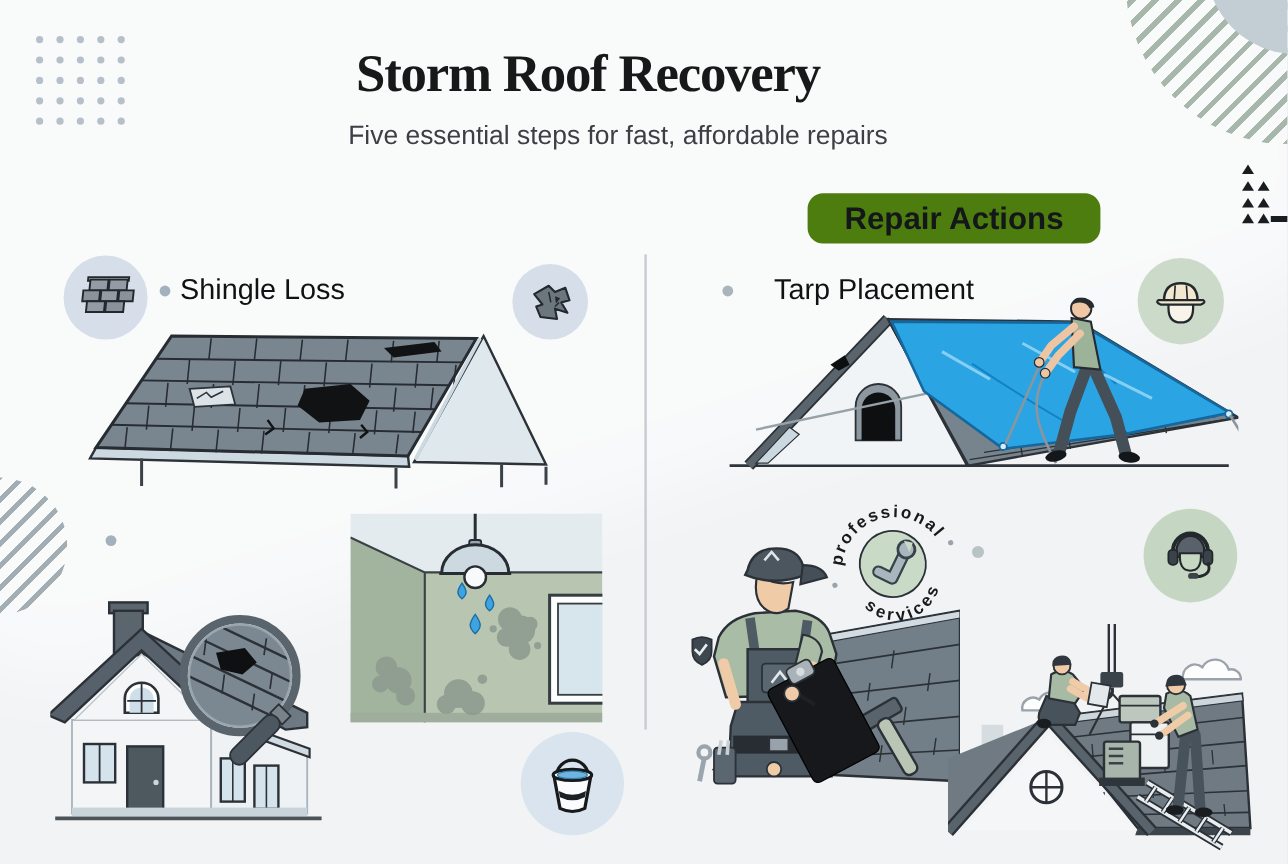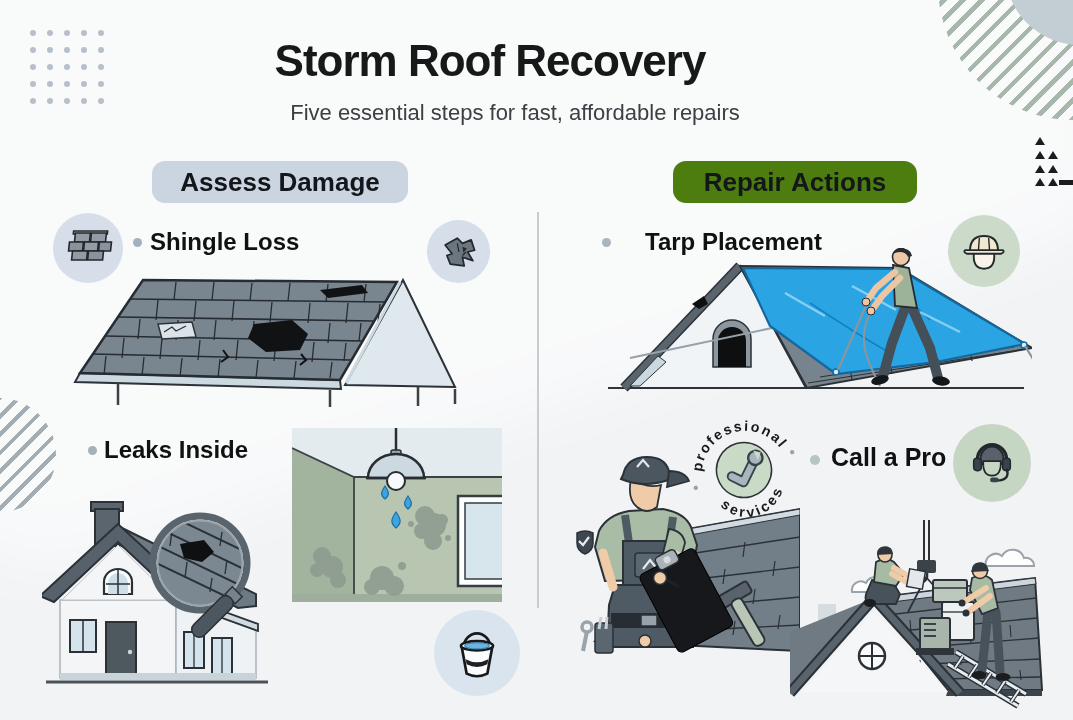--- a/index.html
+++ b/index.html
@@ -11,29 +11,29 @@
           transform:rotate(-18deg);filter:blur(28px);border-radius:120px;}
   .dot-grid{left:30px;top:30px;display:grid;grid-template-columns:repeat(5,6px);gap:11px;}
   .dot-grid i{width:6px;height:6px;border-radius:50%;background:#b6c0ca;display:block;}
   .stripes{border-radius:50%;background:repeating-linear-gradient(135deg,#a8b7ac 0 4.5px,transparent 4.5px 13.5px);}
   .stripes.gray{background:repeating-linear-gradient(135deg,#a3adb4 0 4px,transparent 4px 13px);}
   .tr-stripe{left:938px;top:-150px;width:270px;height:270px;}
   .tr-solid{left:1005px;top:-105px;width:150px;height:150px;border-radius:50%;background:#c3cdd4;}
   .left-stripe{left:-58px;top:398px;width:114px;height:114px;}
   
   .title{left:0;top:36px;width:980px;text-align:center;font-size:44px;font-weight:700;
-         letter-spacing:-1px;color:#17181a;}
+         letter-spacing:-1px;color:#17181a;font-family:Liberation Serif, serif;}
   .subtitle{left:0;top:100px;width:990px;text-align:center;font-size:22px;color:#3c4045;margin-left:20px;}
   .pill{height:42px;line-height:42px;text-align:center;border-radius:13px;
         font-size:26px;font-weight:700;color:#14171a;}
   .pill.assess{left:152px;top:161px;width:256px;background:#cbd4e1;}
   .pill.repair{left:673px;top:161px;width:244px;background:#4d7c0f;}
   .divider{left:537px;top:212px;width:2px;height:396px;background:#c6ccd1;}
   
-  .label{font-weight:700;color:#0f1113;font-size:24px;white-space:nowrap;}
+  .label{font-weight:400;color:#0f1113;font-size:24px;white-space:nowrap;}
   .bullet{border-radius:50%;}
   .circle{border-radius:50%;display:flex;align-items:center;justify-content:center;}
   .c-blue{background:#d5dee9;}
   .c-green{background:#ccdbc9;}
   svg{display:block;}
 </style>
 </head>
 <body>
 
 <div id="canvas">
@@ -77,21 +77,20 @@
       <path d="M7,39 l5,-8 5,8 z"></path>
         <path d="M20,39 l5,-8 5,8 z"></path>
       <path d="M7,52 l5,-8 5,8 z"></path>
         <path d="M20,52 l5,-8 5,8 z"></path>
       <rect x="31" y="46" width="15" height="5"></rect>
     </g>
   </svg>
 
   <div class="abs title">Storm Roof Recovery</div>
   <div class="abs subtitle">Five essential steps for fast, affordable repairs</div>
-  <div class="abs pill assess">Assess Damage</div>
   <div class="abs pill repair">Repair Actions</div>
   <div class="abs divider"></div>
 
   <div class="abs circle c-blue" style="left:53px;top:213px;width:70px;height:70px">
     <svg width="60" height="60" viewBox="0 0 60 60">
       <g transform="skewX(-6) translate(5,0)" stroke="#23282d" stroke-width="1.6">
         <rect x="12" y="13" width="34" height="3" fill="#b9c1c7"></rect>
         <rect x="14" y="15" width="15" height="9" fill="#939ca4"></rect>
           <rect x="30" y="15" width="15" height="9" fill="#939ca4"></rect>
         <rect x="9" y="24" width="14" height="9" fill="#8a939c"></rect>
@@ -129,21 +128,20 @@
     <polyline points="106,62 114,57 118,61 128,56" fill="none" stroke="#2c3238" stroke-width="1.3"></polyline>
     <polygon points="196,54 234,50 250,64 242,80 208,82 190,68" fill="#101214"></polygon>
     <polygon points="262,20 304,15 310,23 270,28" fill="#101214"></polygon>
     <polyline points="165,80 170,87 163,92" fill="none" stroke="#101214" stroke-width="2"></polyline>
     <polyline points="243,84 248,90 242,95" fill="none" stroke="#101214" stroke-width="2"></polyline>
     <line x1="60" y1="112" x2="60" y2="135" stroke="#3a4147" stroke-width="2.5"></line>
     <line x1="272" y1="120" x2="272" y2="137" stroke="#3a4147" stroke-width="2.5"></line>
   </svg>
 
   <div class="abs bullet" style="left:88px;top:446px;width:9px;height:9px;background:#a3b1bc"></div>
-  <div class="abs label" style="left:104px;top:436px">Leaks Inside</div>
 
   <svg class="abs" style="left:42px;top:500px" width="245" height="190" viewBox="0 0 245 190">
     <line x1="4" y1="182" x2="226" y2="182" stroke="#4b5258" stroke-width="3"></line>
     <rect x="49" y="2" width="32" height="9" fill="#5b656e" stroke="#2b3137" stroke-width="2"></rect>
     <rect x="53" y="9" width="24" height="37" fill="#5b656e" stroke="#2b3137" stroke-width="2"></rect>
     <polygon points="80,28 214,94 214,106 196,108 76,44" fill="#6d7983" stroke="#2b3137" stroke-width="2"></polygon>
     <polygon points="18,100 134,100 134,178 18,178" fill="#f3f5f7" stroke="#aab3bb" stroke-width="1.5"></polygon>
     <polygon points="134,100 214,130 214,178 134,178" fill="#eef2f5" stroke="#aab3bb" stroke-width="1.5"></polygon>
     <polygon points="128,92 216,124 216,131 128,99" fill="#cfdae1" stroke="#2b3137" stroke-width="1.8"></polygon>
     <polygon points="76,45 20,100 132,100" fill="#f3f5f7" stroke="#b9c3ca" stroke-width="1"></polygon>
@@ -339,21 +337,20 @@
       </text>
       <text font-size="15" font-weight="bold" fill="#17191b" letter-spacing="3">
         <textPath href="#arcBot" startOffset="50%" text-anchor="middle">services</textPath>
       </text>
       <circle cx="5" cy="63" r="2.3" fill="#9aa3ab"></circle>
       <circle cx="113" cy="55" r="2.3" fill="#9aa3ab"></circle>
     </g>
   </svg>
 
   <div class="abs bullet" style="left:810px;top:455px;width:10px;height:10px;background:#b8c3c3"></div>
-  <div class="abs label" style="left:831px;top:443px;font-size:25px">Call a Pro</div>
   <div class="abs circle" style="left:953px;top:424px;width:78px;height:78px;background:#c5d6c2">
     <svg width="58" height="58" viewBox="0 0 60 60">
       <path d="M18,26 a12,13 0 0 1 24,0 v5 h-24 z" fill="#59626b" stroke="#23282d" stroke-width="2"></path>
       <path d="M21,28 q-1,15 9,15 q10,0 9,-15 z" fill="#c6d7c2" stroke="#23282d" stroke-width="1.8"></path>
       <path d="M15,26 a15,15 0 0 1 30,0" stroke="#23282d" stroke-width="3.5" fill="none"></path>
       <rect x="11" y="25" width="8" height="13" rx="3.5" fill="#3a424a" stroke="#23282d" stroke-width="1.5"></rect>
       <rect x="41" y="25" width="8" height="13" rx="3.5" fill="#3a424a" stroke="#23282d" stroke-width="1.5"></rect>
       <path d="M45,36 q4,10 -7,12 h-6" stroke="#23282d" stroke-width="2.5" fill="none"></path>
       <rect x="28" y="45" width="9" height="5" rx="2.5" fill="#3a424a"></rect>
     </svg>

